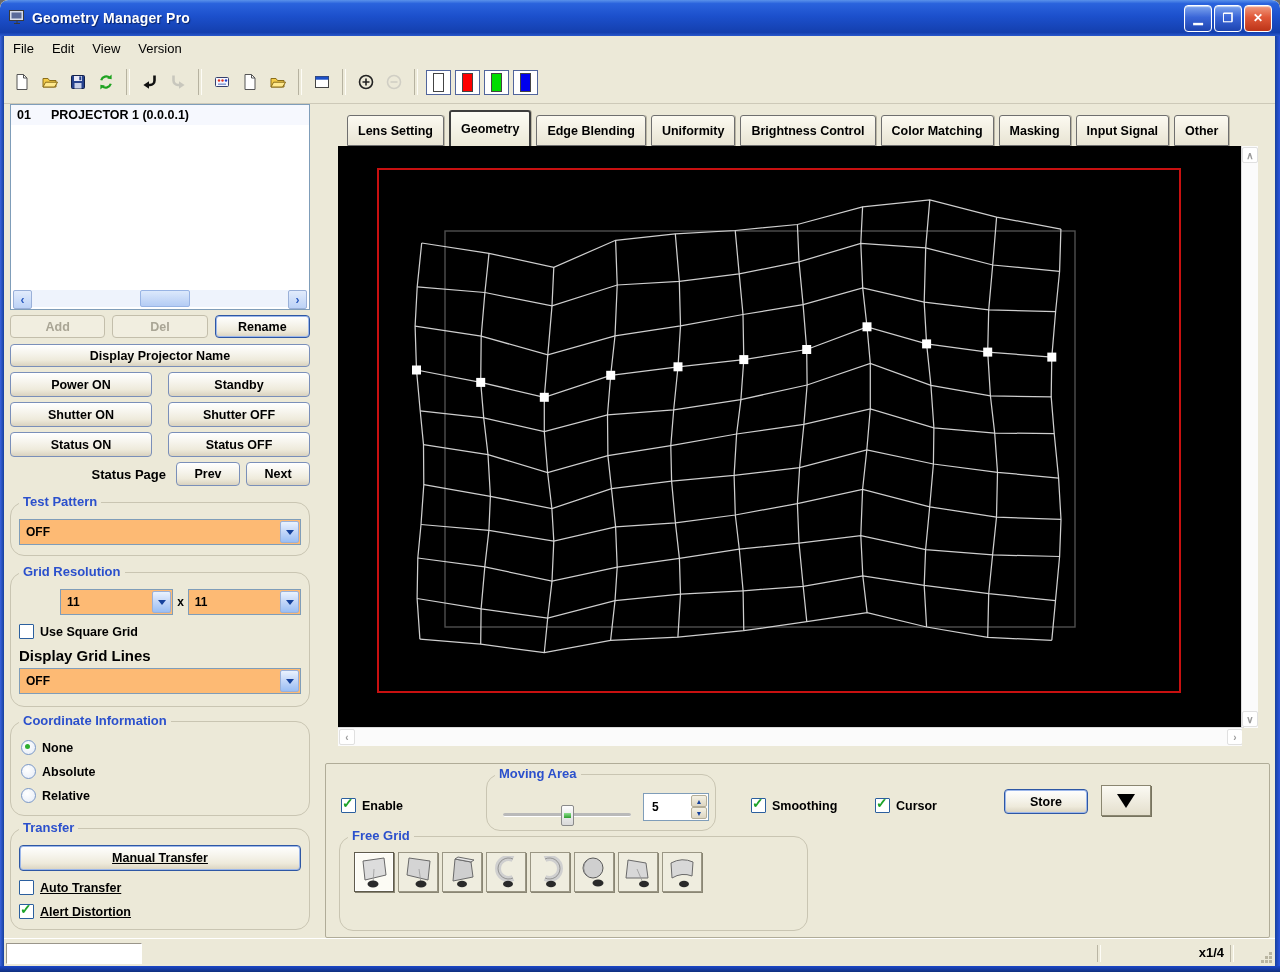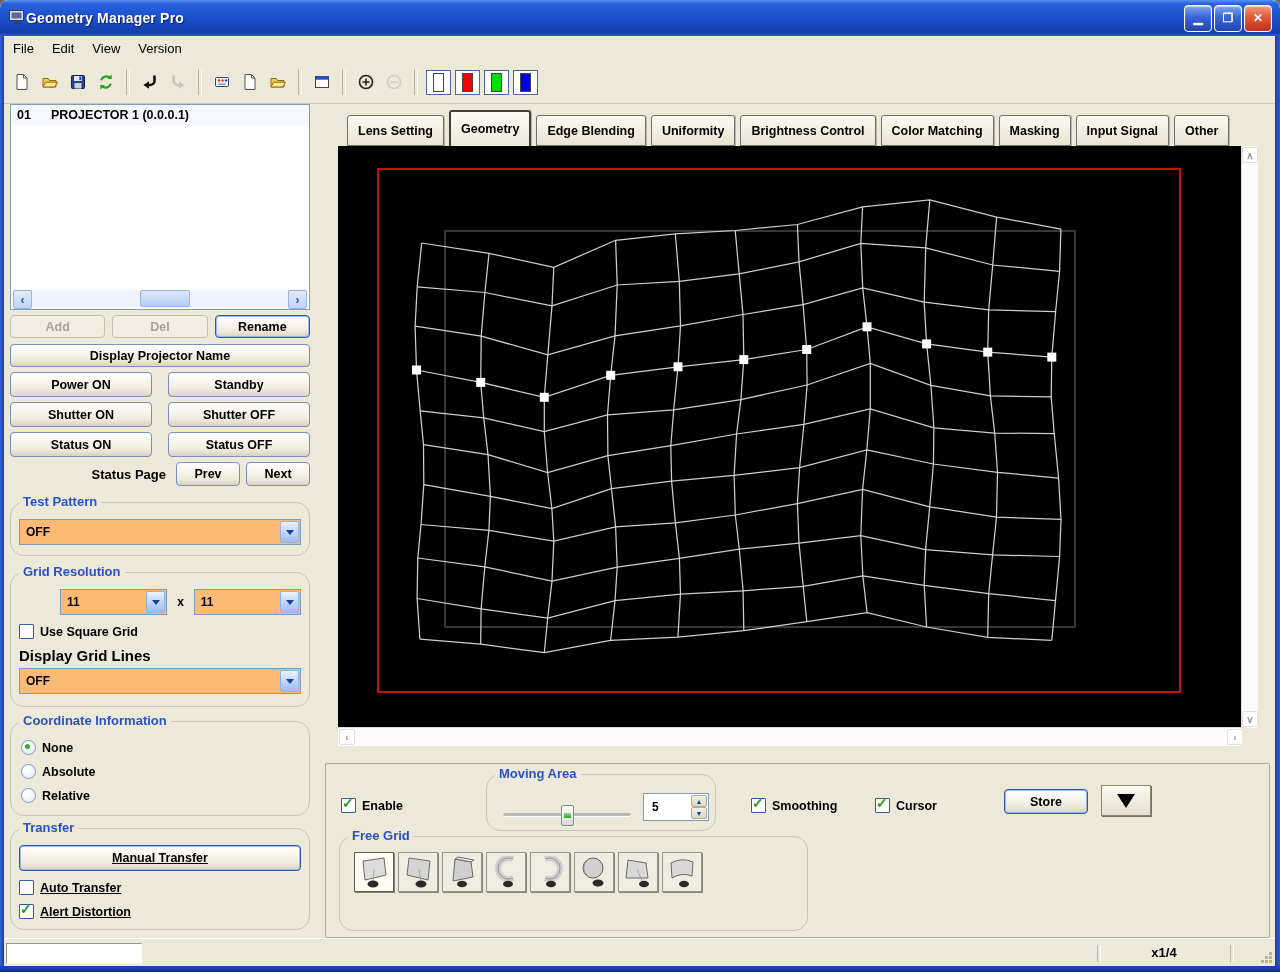--- a/index.html
+++ b/index.html
@@ -6,21 +6,21 @@
   #window{position:relative;width:1280px;height:972px;background:#ece9d8;overflow:hidden;
     font-family:"Liberation Sans",sans-serif;font-size:12px;color:#000;border-radius:8px 8px 0 0;}
   
   .frame-l{position:absolute;left:0;top:34px;bottom:0;width:4px;background:linear-gradient(90deg,#3a63dd,#16409e);z-index:50;}
   .frame-r{position:absolute;right:0;top:34px;bottom:0;width:5px;background:linear-gradient(90deg,#16409e,#2c55e0);z-index:50;}
   .frame-b{position:absolute;left:0;right:0;bottom:0;height:6px;background:linear-gradient(180deg,#1b46c8,#0f307e);z-index:51;}
   
   .titlebar{position:absolute;left:0;top:0;right:0;height:36px;border-radius:8px 8px 0 0;
     background:linear-gradient(180deg,#5a92ea 0%,#2a63dd 10%,#1c50cc 45%,#143fae 90%,#2a58cc 100%);
     display:flex;align-items:center;padding:0 8px;z-index:60;}
-  .apptitle{color:#fff;font-weight:700;font-size:14px;text-shadow:1px 1px 1px #09246a;letter-spacing:.2px;}
+  .apptitle{color:#fff;font-weight:700;font-size:14px;margin-left:6px;text-shadow:1px 1px 1px #09246a;letter-spacing:.2px;}
   .winbtns{margin-left:auto;display:flex;gap:2px;}
   .wbtn{width:26px;height:25px;border-radius:4px;border:1px solid #fff;display:flex;align-items:center;justify-content:center;
     color:#fff;font-weight:700;font-size:12px;background:linear-gradient(180deg,#7fa6ee,#3a66d8 45%,#1e44b0);box-shadow:inset 0 1px 1px rgba(255,255,255,.6);}
   .wbtn.close{background:linear-gradient(180deg,#f09c80,#e05838 45%,#bc3418);}
   
   .menubar{position:absolute;left:4px;right:5px;top:36px;height:25px;display:flex;align-items:center;background:#ece9d8;}
   .menuitem{padding:3px 9px;font-size:13px;}
   .toolbar{position:absolute;left:4px;right:5px;top:61px;height:42px;display:flex;align-items:center;padding-left:4px;background:#ece9d8;border-bottom:1px solid #cdc9b8;}
   .tbtn{width:28px;height:28px;border:1px solid transparent;background:transparent;display:flex;align-items:center;justify-content:center;padding:0;}
   .tbtn svg{display:block;}
@@ -58,21 +58,21 @@
   .btnrow{display:flex;gap:7px;margin-top:5px;}
   .btnrow .xpbtn{flex:1;height:23px;}
   .wide{width:100%;height:23px;margin-top:6px;}
   .pairrow{display:flex;gap:16px;margin-top:5px;}
   .pairrow .xpbtn{flex:1;height:25px;}
   .statuspage{display:flex;align-items:center;gap:6px;margin-top:5px;}
   .spl{flex:1;text-align:right;font-weight:700;font-size:13px;padding-right:4px;}
   .statuspage .xpbtn{width:64px;height:24px;}
   .g-test{margin-top:16px;padding:16px 8px 10px;}
   .g-grid{margin-top:16px;padding:16px 8px 12px;}
-  .gridrow{display:flex;align-items:center;gap:10px;padding-left:41px;}
+  .gridrow{display:flex;align-items:center;gap:4px;padding-left:41px;}
   .gridrow .xpcombo{width:120px;}
   .gridrow .xlab{font-weight:700;}
   .glab{font-weight:700;font-size:15px;margin-top:8px;}
   .g-grid .checkrow{margin-top:9px;}
   .g-coord{margin-top:14px;padding:18px 10px 12px;}
   .radiorow{display:flex;align-items:center;gap:6px;font-weight:700;font-size:12.5px;margin-bottom:9px;}
   .g-transfer{margin-top:12px;padding:16px 8px 10px;text-decoration:underline;}
   .g-transfer .xpbtn{width:100%;height:26px;}
   .g-transfer .checkrow{margin-top:9px;}
   
@@ -110,21 +110,21 @@
     border:1px solid #8a8670;box-shadow:1px 1px 0 #77735f;display:flex;align-items:center;justify-content:center;}
   .tri{width:0;height:0;border-left:9px solid transparent;border-right:9px solid transparent;border-top:14px solid #000;}
   .g-free{position:absolute;left:13px;top:72px;width:467px;height:93px;}
   .fgrow{position:absolute;left:14px;top:15px;display:flex;gap:4px;}
   .fgbtn{width:40px;height:40px;background:#efeddf;border:1px solid #9a9684;box-shadow:1px 1px 0 #8a8674;display:flex;align-items:center;justify-content:center;padding:0;}
   .fgbtn.sel{background:#fcfbf4;border-color:#5f5b4c;box-shadow:inset 0 0 0 1px #fff,1px 1px 0 #8a8674;}
   
   .statusbar{position:absolute;left:4px;right:5px;top:938px;height:28px;background:#ece9d8;border-top:1px solid #fff;}
   .sfield{position:absolute;left:2px;top:4px;width:134px;height:19px;background:#fff;border:1px solid #9a968a;border-right-color:#fff;border-bottom-color:#fff;}
   .sdiv{position:absolute;top:6px;bottom:5px;width:2px;border-left:1px solid #bab6a4;border-right:1px solid #fdfcf6;}
-  .scale{position:absolute;left:1100px;top:6px;width:120px;text-align:center;font-weight:700;font-size:13px;}
+  .scale{position:absolute;left:1100px;top:6px;width:120px;text-align:right;font-weight:700;font-size:13px;}
   .grip{position:absolute;right:3px;bottom:4px;width:14px;height:14px;}
   .grip::before{content:"";position:absolute;right:0;bottom:0;width:3px;height:3px;background:#b9b5a1;
     box-shadow:-8px 0 #b9b5a1,-4px 0 #b9b5a1,0 -4px #b9b5a1,0 -8px #b9b5a1,-4px -4px #b9b5a1;}
 </style>
 </head>
 <body>
 
 <div id="window">
 
   <div class="titlebar">

